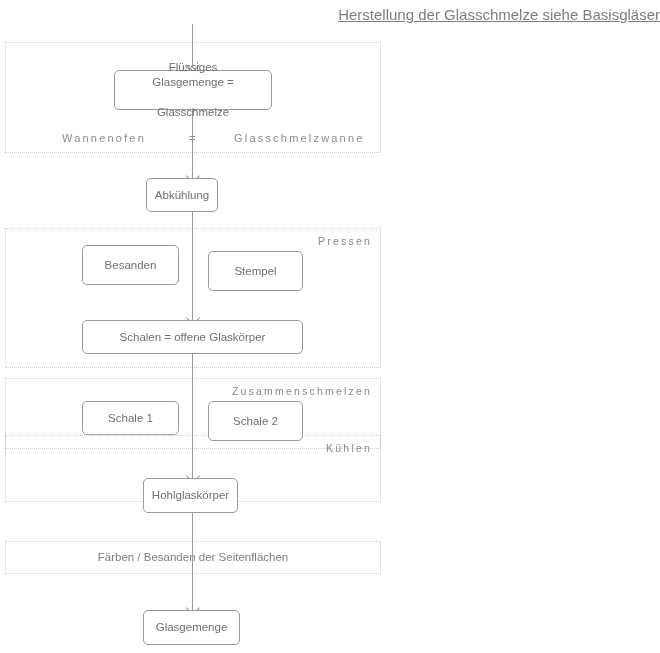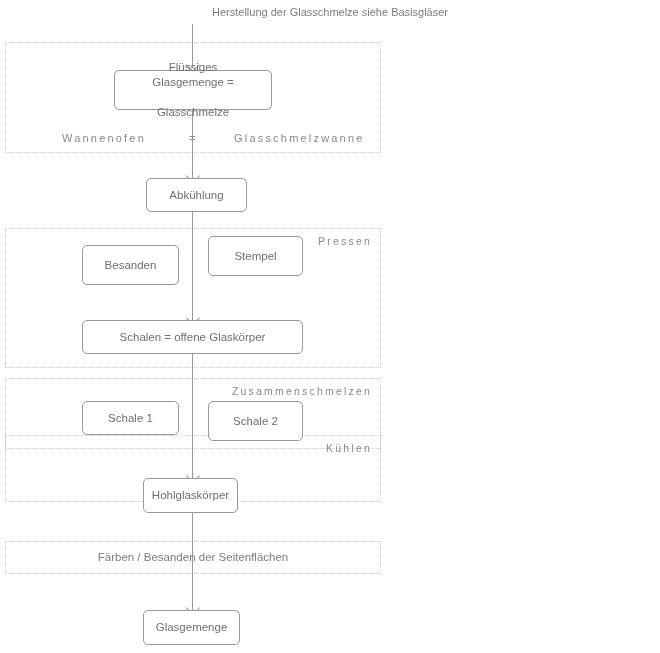--- a/index.html
+++ b/index.html
@@ -60,23 +60,24 @@
     display: flex;
     align-items: center;
     justify-content: center;
     text-align: center;
     padding: 2px 18px;
   }
   .node span { display: block; }
   .title-text {
     position: absolute;
     color: #7d7d7d;
-    font-size: 11px;
+    font-size: 15px;
     width: 100%;
-    text-align: center;
+    text-align: right;
+    text-decoration: underline;
   }
   .eq-row-item {
     position: absolute;
     color: #8a8a8a;
     font-size: 11px;
     letter-spacing: 2.2px;
     white-space: nowrap;
   }
   .band-text {
     position: absolute;
@@ -129,29 +130,29 @@
     <span>
       <span>Flüssiges Glasgemenge =</span><br>
       <span>Glasschmelze</span>
     </span>
   </div>
 
   <div class="eq-row-item" style="left:62px; top:132px;">Wannenofen</div>
   <div class="eq-row-item" style="left:189px; top:132px;">=</div>
   <div class="eq-row-item" style="left:234px; top:132px;">Glasschmelzwanne</div>
 
-  <div class="node" style="left:146px; top:178px; width:101px; height:34px;">
+  <div class="node" style="left:146px; top:178px; width:72px; height:34px;">
     <span>Abkühlung</span>
   </div>
 
   <div class="node" style="left:82px; top:245px; width:97px; height:40px;">
     <span>Besanden</span>
   </div>
 
-  <div class="node" style="left:208px; top:236px; width:95px; height:40px;">
+  <div class="node" style="left:208px; top:251px; width:95px; height:40px;">
     <span>Stempel</span>
   </div>
 
   <div class="node" style="left:82px; top:320px; width:221px; height:34px;">
     <span>Schalen = offene Glaskörper</span>
   </div>
 
   <div class="node" style="left:82px; top:401px; width:97px; height:34px;">
     <span>Schale 1</span>
   </div>

